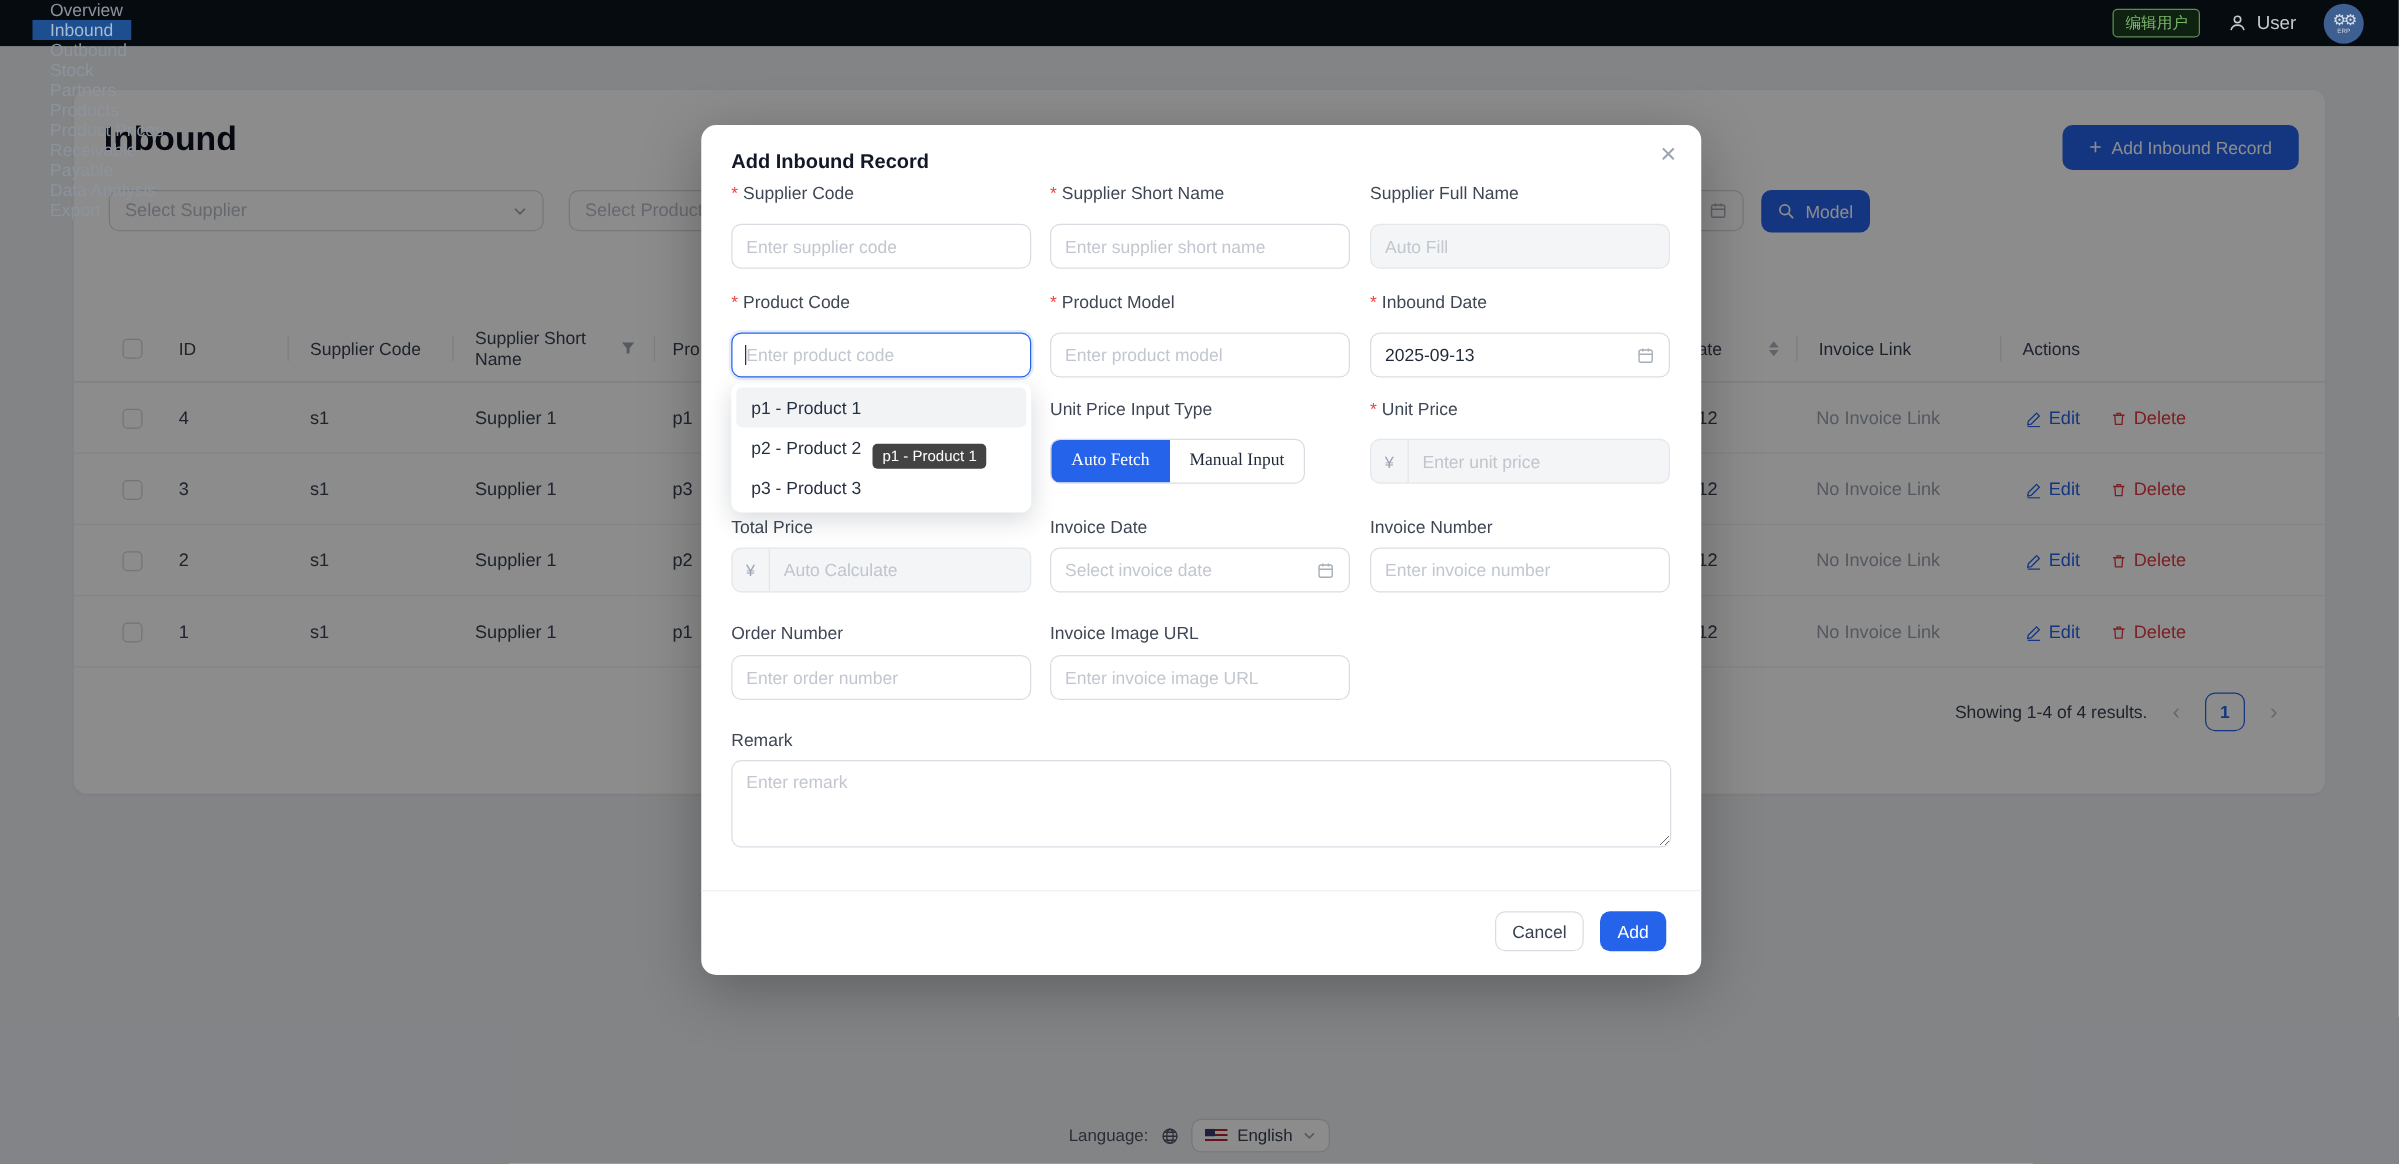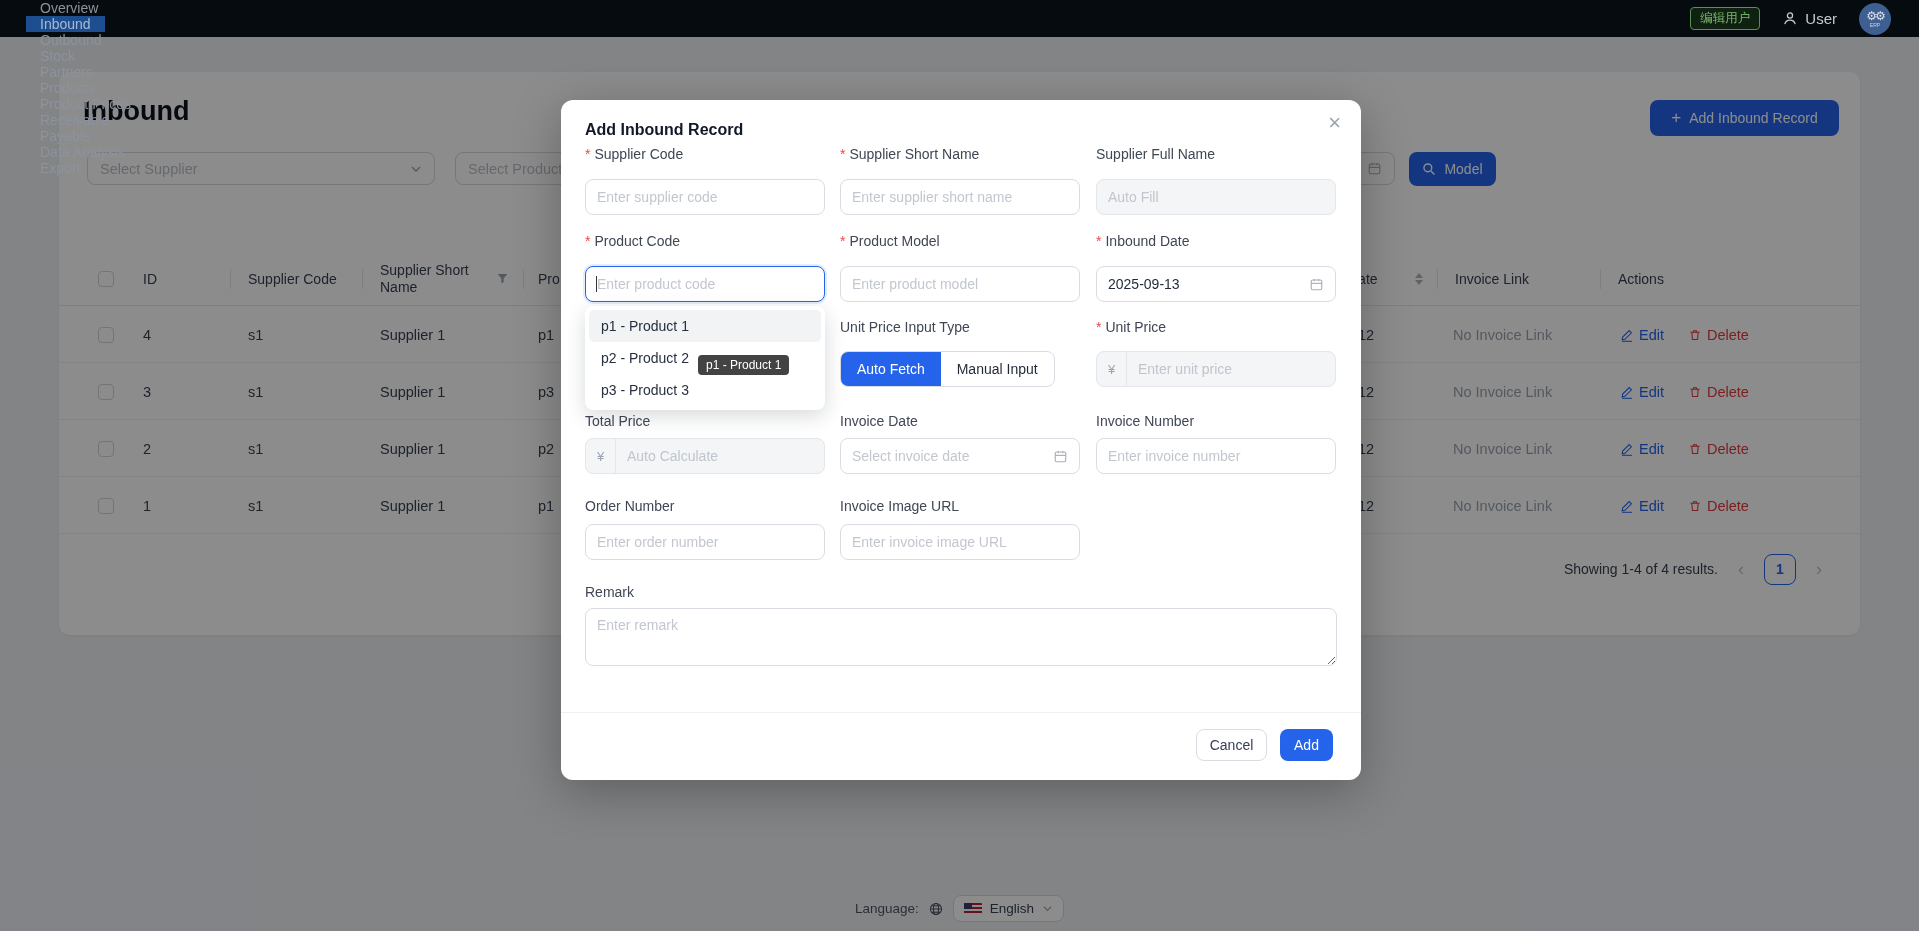--- a/index.html
+++ b/index.html
@@ -61,23 +61,23 @@
   .inp::placeholder, .ta::placeholder { color:#c2c7cf; }
   .inp.focus { border:1.5px solid #2563eb; box-shadow:0 0 0 2px rgba(37,99,235,.12); }
   .dateval { position:absolute; width:240px; height:36px; border:1px solid #d9dde3; border-radius:8px; display:flex; align-items:center; padding:0 11px; color:#1f2937; cursor:pointer; }
   .dateval .cal, .dateph .cal { margin-left:auto; color:#a7aeb8; display:flex; }
   .dateph { color:#c2c7cf; }
   .grp { position:absolute; width:240px; height:36px; border:1px solid #e3e6ea; border-radius:8px; background:#f3f5f7; display:flex; align-items:center; overflow:hidden; }
   .grp .pre { width:30px; height:100%; display:flex; align-items:center; justify-content:center; color:#9aa3af; border-right:1px solid #e3e6ea; font-size:13px; }
   .grp .ph { padding:0 11px; color:#c0c5cd; }
   .inp.dis { background:#f3f5f7; border-color:#e3e6ea; }
   .seg { position:absolute; height:36px; display:flex; border:1px solid #d9dde3; border-radius:8px; overflow:hidden; background:#fff; }
-  .seg .opt { display:flex; align-items:center; justify-content:center; padding:0 16px; color:#1f2937; cursor:pointer; }
+  .seg .opt { display:flex; align-items:center; justify-content:center; padding:0 16px; color:#1f2937; cursor:pointer;font-family:Liberation Serif, serif; }
   .seg .opt.on { background:#2563eb; color:#fff; }
-  .ta { position:absolute; left:24px; top:508px; width:752px; height:58px; border:1px solid #d9dde3; border-radius:8px; padding:8px 11px; font-size:14px; font-family:inherit; color:#1f2937; resize:vertical; outline:none; }
+  .ta { position:absolute; left:24px; top:508px; width:752px; height:70px; border:1px solid #d9dde3; border-radius:8px; padding:8px 11px; font-size:14px; font-family:inherit; color:#1f2937; resize:vertical; outline:none; }
   .m-div { position:absolute; left:0; top:612px; width:800px; height:1px; background:#eef0f2; }
   .btn-cancel { position:absolute; left:635px; top:629px; width:71px; height:32px; border:1px solid #d9dde3; border-radius:8px; background:#fff; color:#374151; display:flex; align-items:center; justify-content:center; cursor:pointer; }
   .btn-add { position:absolute; left:719px; top:629px; width:53px; height:32px; border-radius:8px; background:#2563eb; color:#fff; display:flex; align-items:center; justify-content:center; cursor:pointer; }
 
   .dd { position:absolute; left:24px; top:206px; width:240px; background:#fff; border-radius:8px; box-shadow:0 6px 20px rgba(15,23,42,.16); padding:4px; z-index:5; }
   .dd-item { height:32px; display:flex; align-items:center; padding:0 12px; border-radius:5px; color:#27303f; cursor:pointer; }
   .dd-item.hl { background:#f1f3f5; }
   .tip { position:absolute; left:137px; top:255px; background:#434343; color:#fff; font-size:12px; padding:3px 8px; border-radius:4px; white-space:nowrap; z-index:6; }
   .caret-line { position:absolute; left:35px; top:176px; width:1px; height:16px; background:#333; z-index:2; }
   svg { display:block; }

